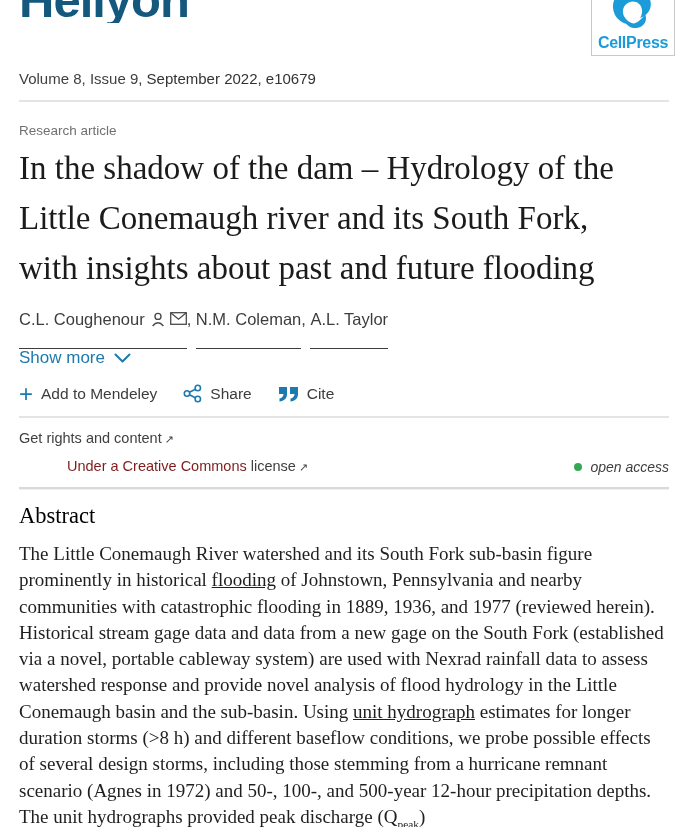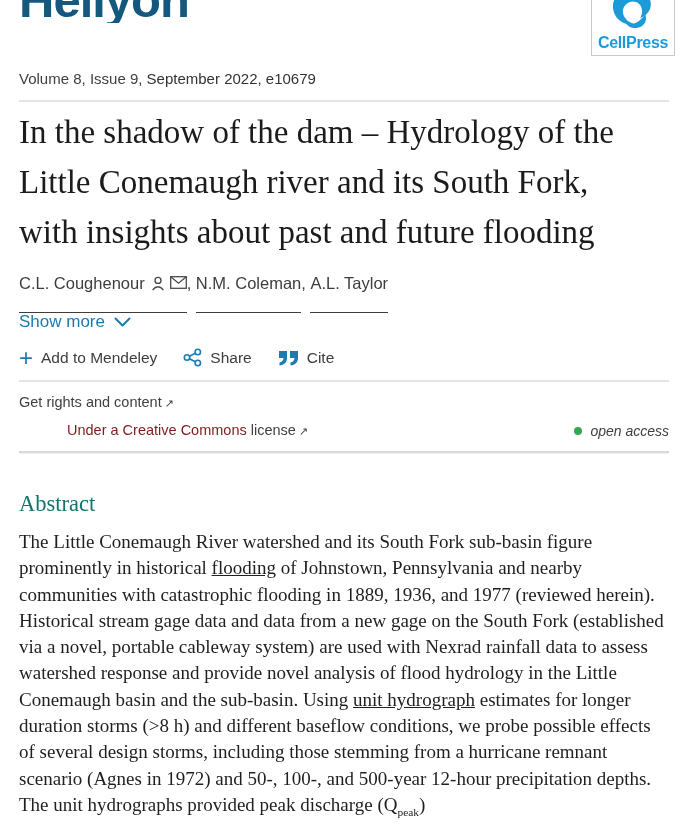--- a/index.html
+++ b/index.html
@@ -56,22 +56,22 @@
   .meta-row.second { margin-top: 12px; }
   .ext-arrow { font-size: 11px; margin-left: 3px; }
   .cc-prefix { color: #7f1d1d; margin-left: 48px; }
   .oa-wrap { display: inline-flex; align-items: center; gap: 8px; }
   .oa-dot { width: 8px; height: 8px; border-radius: 50%; background: #35a854; display: inline-block; }
   .oa-text { font-style: italic; font-size: 14px; color: #3f3f3f; }
 
   
   .abstract-heading {
     font-family: "Liberation Serif", "DejaVu Serif", serif;
-    font-size: 22.5px; font-weight: 400; color: #0f766e;
-    margin-top: 38px;
+    font-size: 22.5px; font-weight: 400; color: #000000;
+    margin-top: 14px;
   }
   .abstract-body {
     font-family: "Liberation Serif", "DejaVu Serif", serif;
     font-size: 19px; line-height: 26.3px; color: #1f1f1f;
     margin-top: 12px; max-width: 652px; text-align: left;
   }
   .seg-link { text-decoration: underline; cursor: pointer; }
   .abstract-body sub { font-size: 0.6em; }
 
   svg { display: block; }
@@ -96,20 +96,21 @@
   </div>
 
   
   <div class="volume-line">
     <a class="link">Volume 8, Issue 9</a><span>, September 2022, e10679</span>
   </div>
 
   <hr class="divider">
 
   
+  <div class="article-type">Research article</div>
   <h1 class="article-title">In the shadow of the dam – Hydrology of the Little Conemaugh river and its South Fork, with insights about past and future flooding</h1>
 
   <div class="authors">
     <span class="author"><span>C.L. Coughenour</span><span class="author-icons">
           <svg width="14" height="15" viewBox="0 0 14 15">
             <circle cx="7" cy="4.4" r="3" fill="none" stroke="#4a4a4a" stroke-width="1.4"></circle>
             <path d="M1.6,14 Q7,7.6 12.4,14" fill="none" stroke="#4a4a4a" stroke-width="1.4"></path>
           </svg>
           <svg width="17" height="13" viewBox="0 0 17 13">
             <rect x="0.7" y="0.7" width="15.6" height="11.6" fill="none" stroke="#4a4a4a" stroke-width="1.3"></rect>

